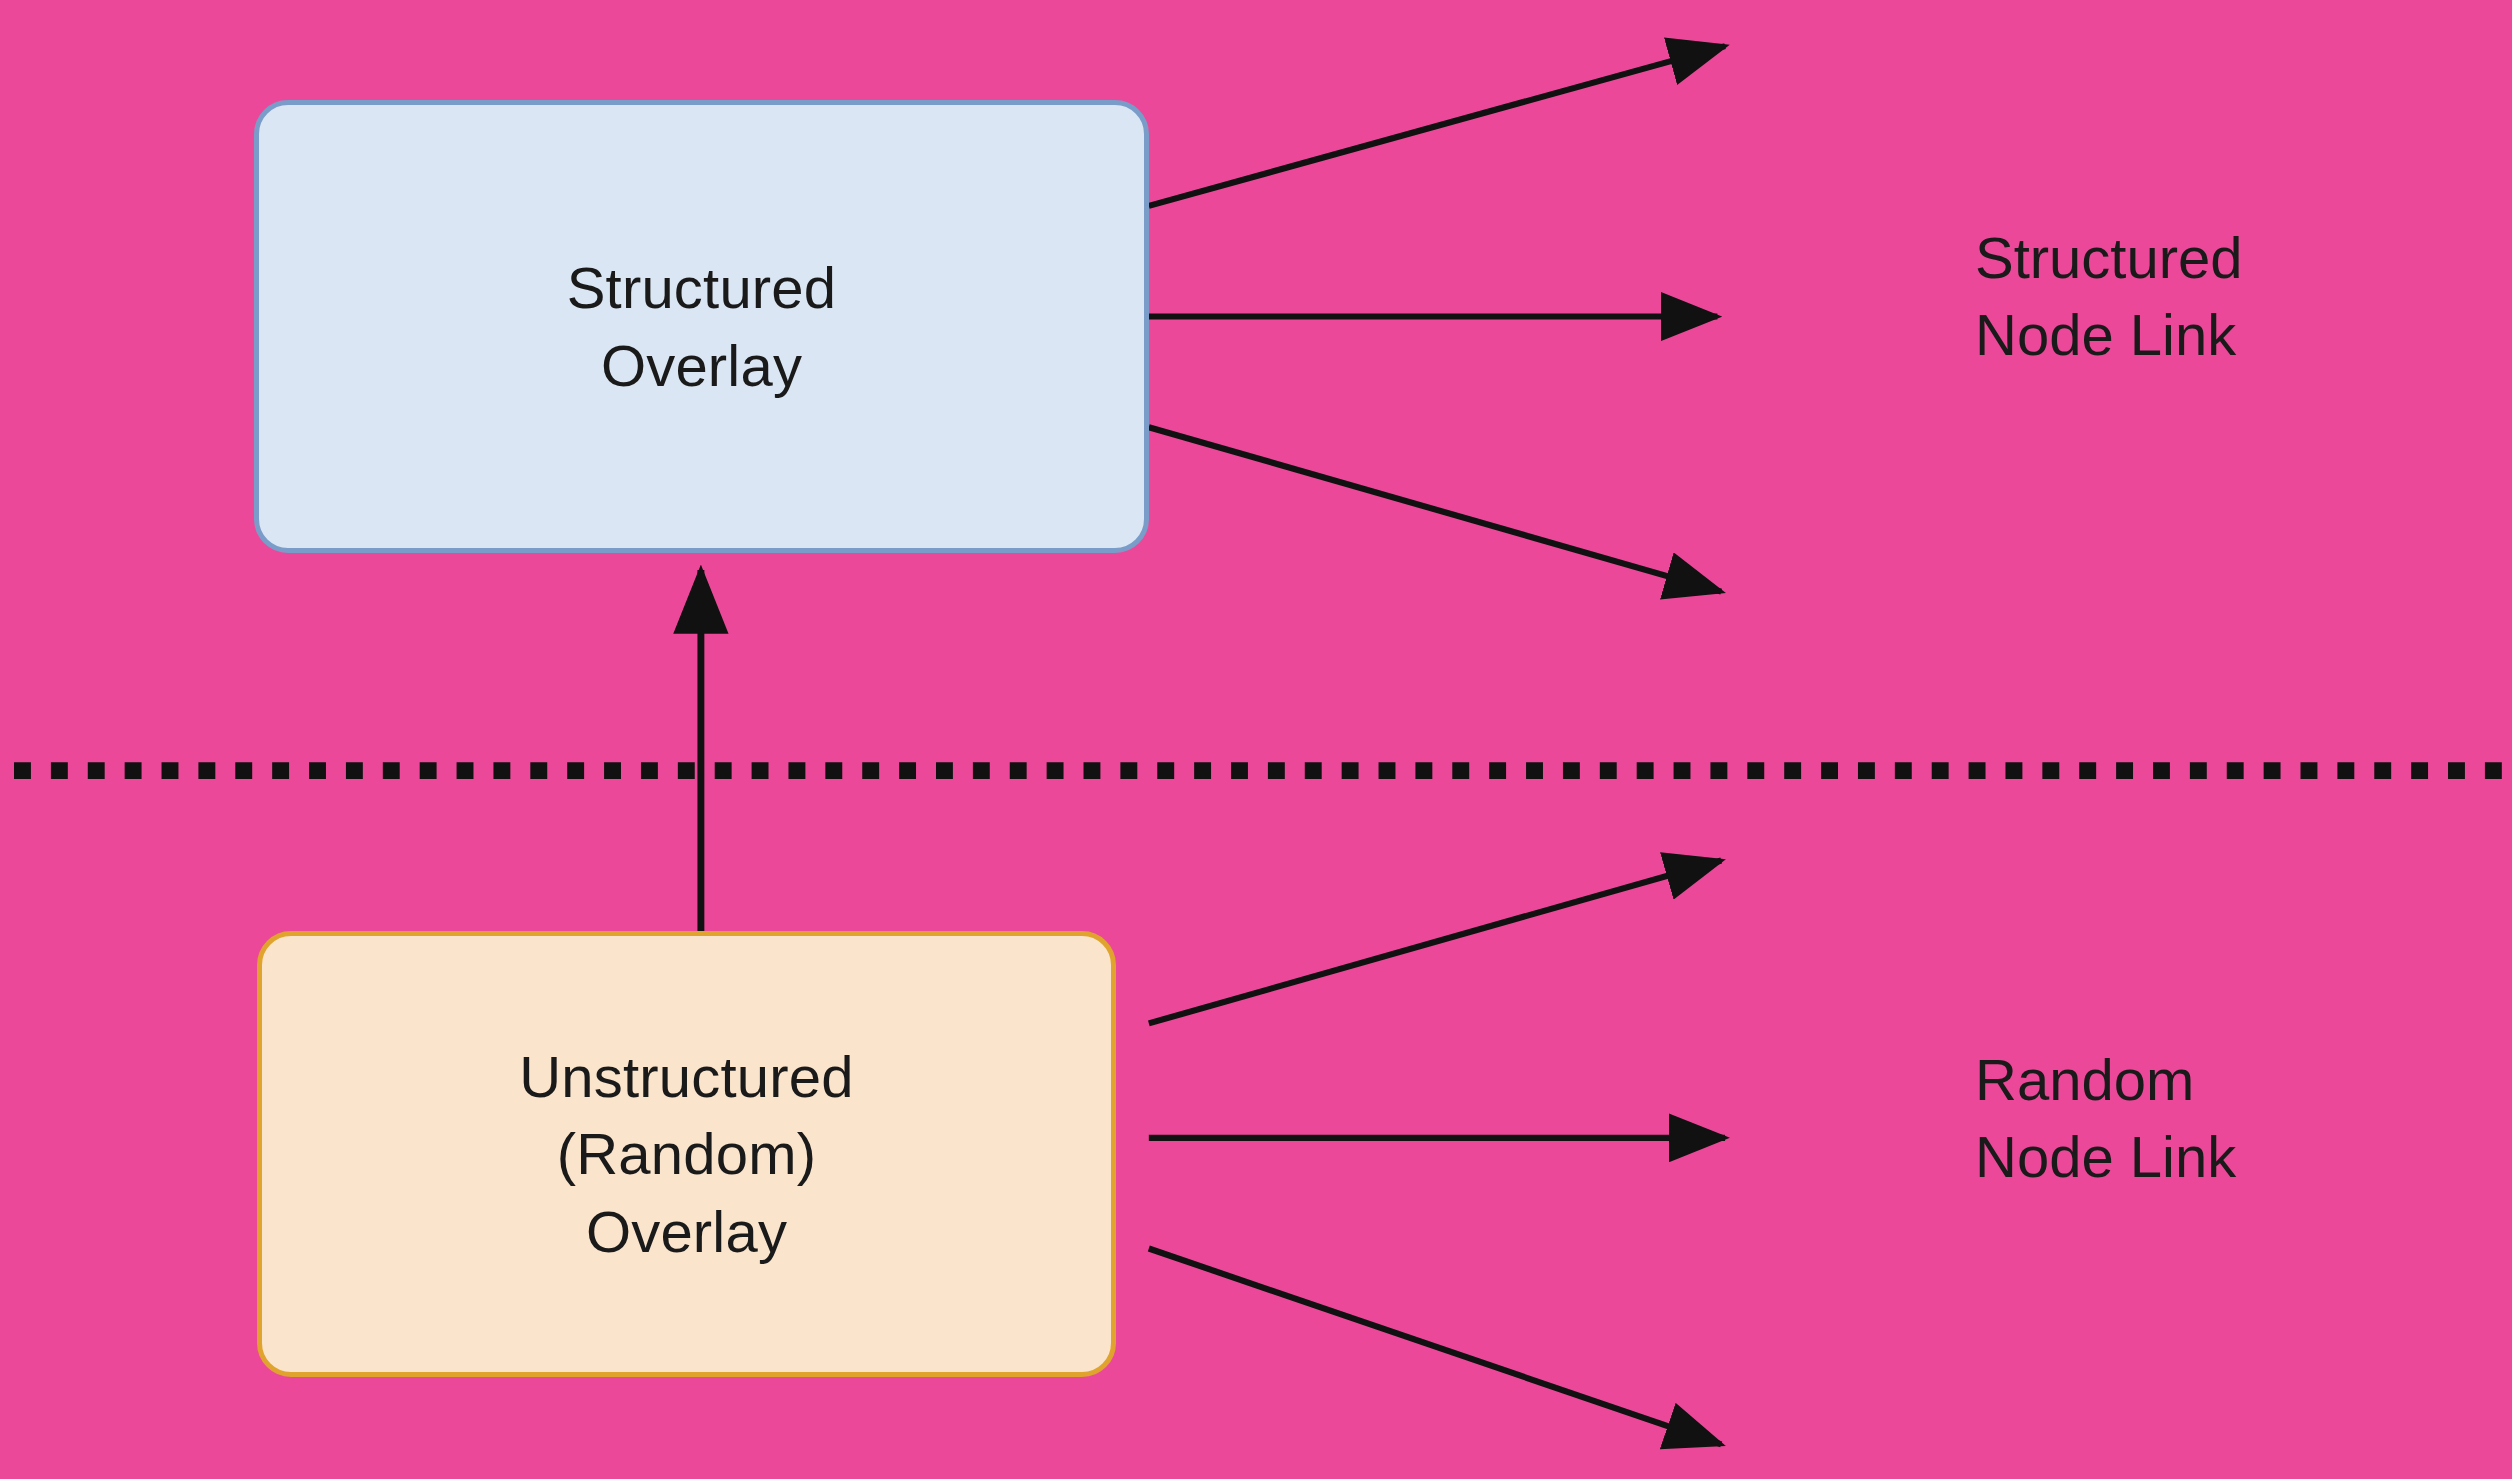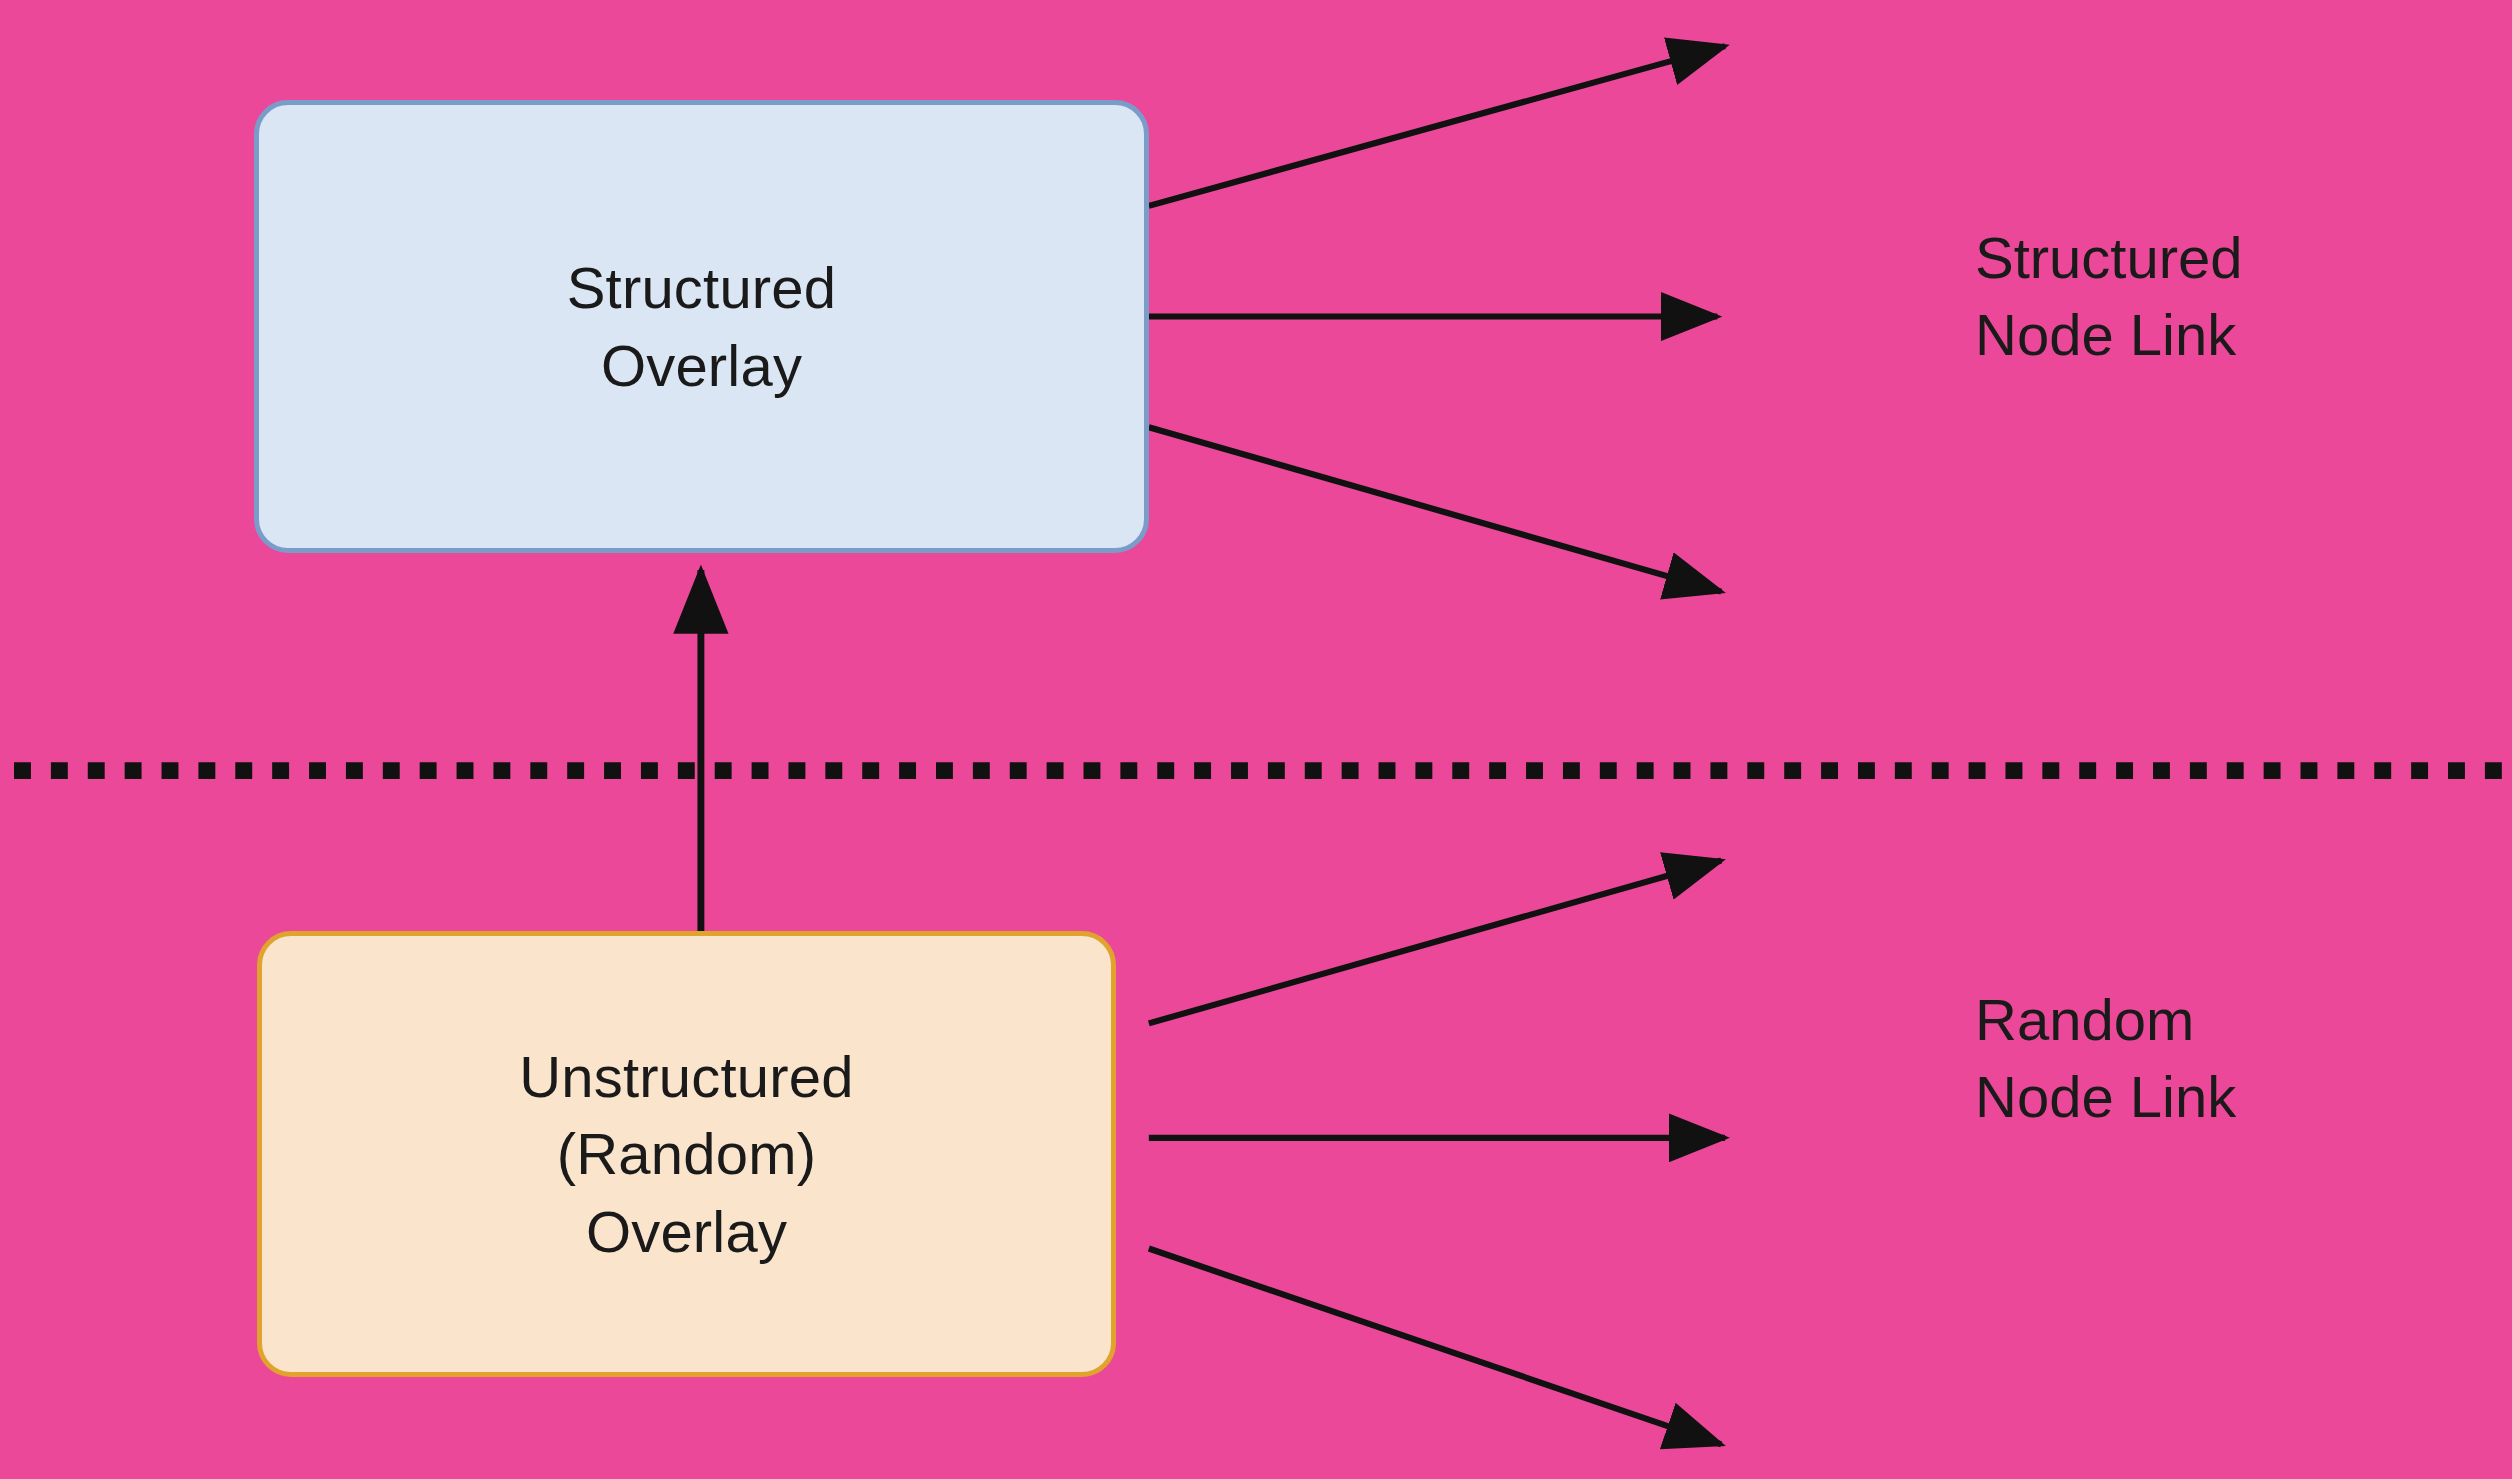--- a/index.html
+++ b/index.html
@@ -63,21 +63,21 @@
     color: #1a1a1a;
     white-space: pre-line;
     text-align: left;
   }
   #structured-node-link-label {
     left: 1975px;
     top: 219px;
   }
   #random-node-link-label {
     left: 1975px;
-    top: 981px;
+    top: 1041px;
   }
 </style>
 </head>
 <body>
 
 <div id="canvas">
 
   <svg class="diagram-svg" viewBox="0 0 3269 1925">
     <defs>
       <marker id="arrowhead" markerWidth="10" markerHeight="8" refX="9.2" refY="4" orient="auto" markerUnits="strokeWidth">

